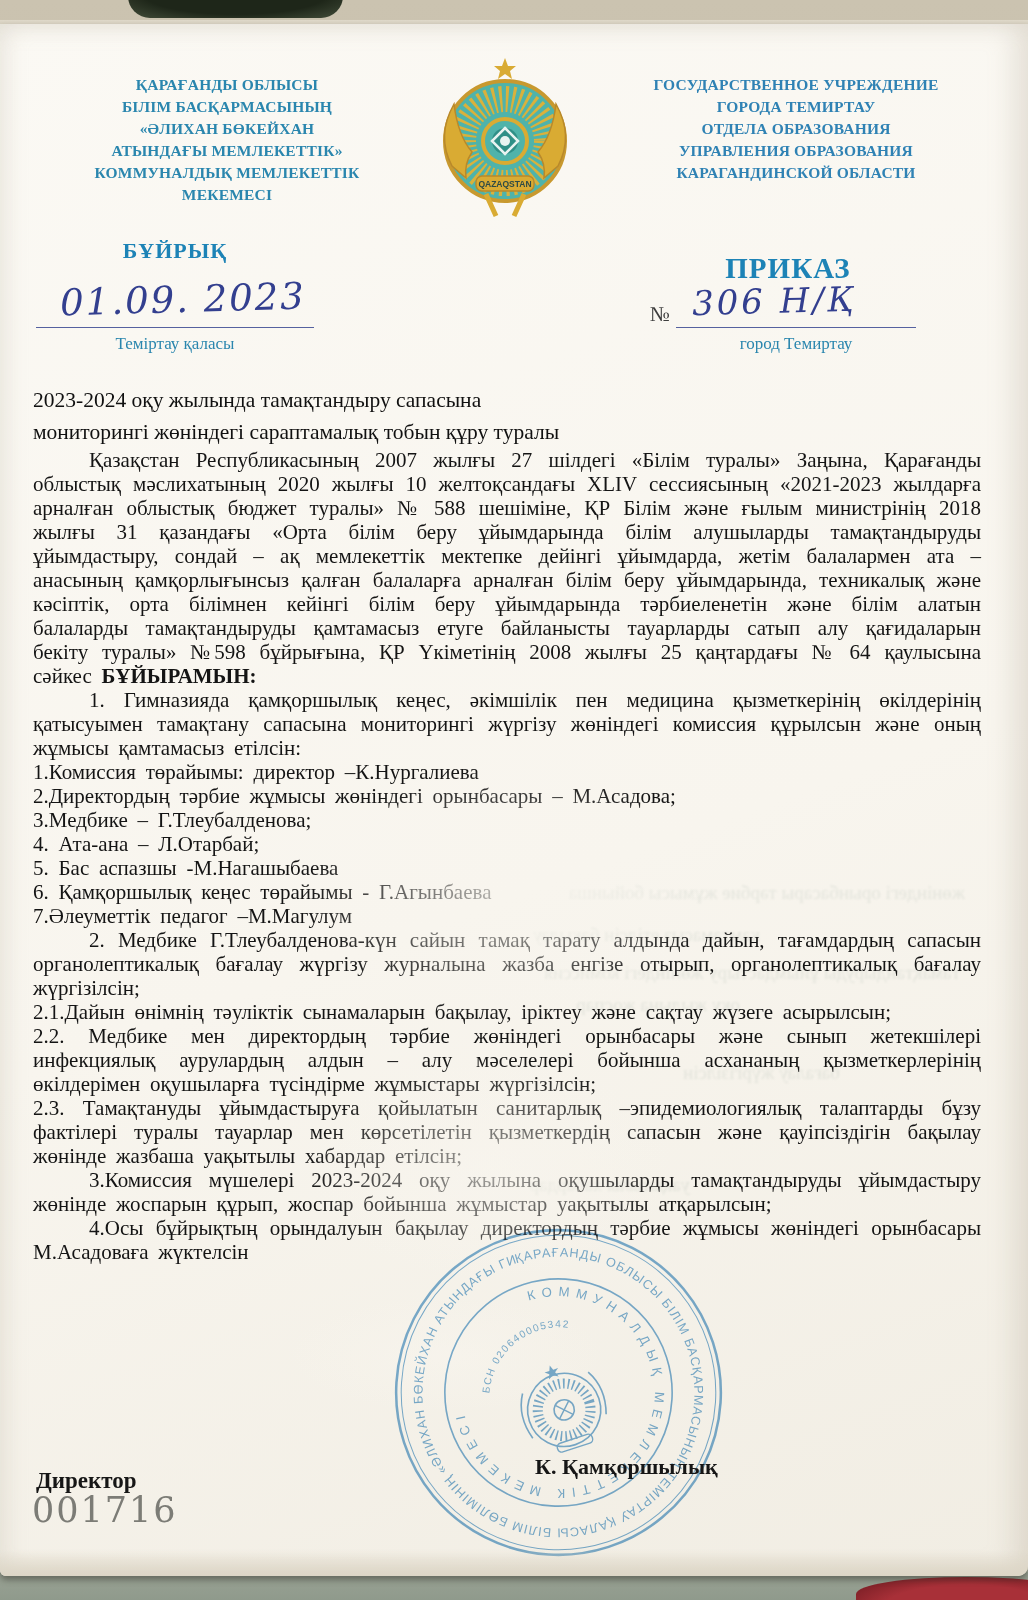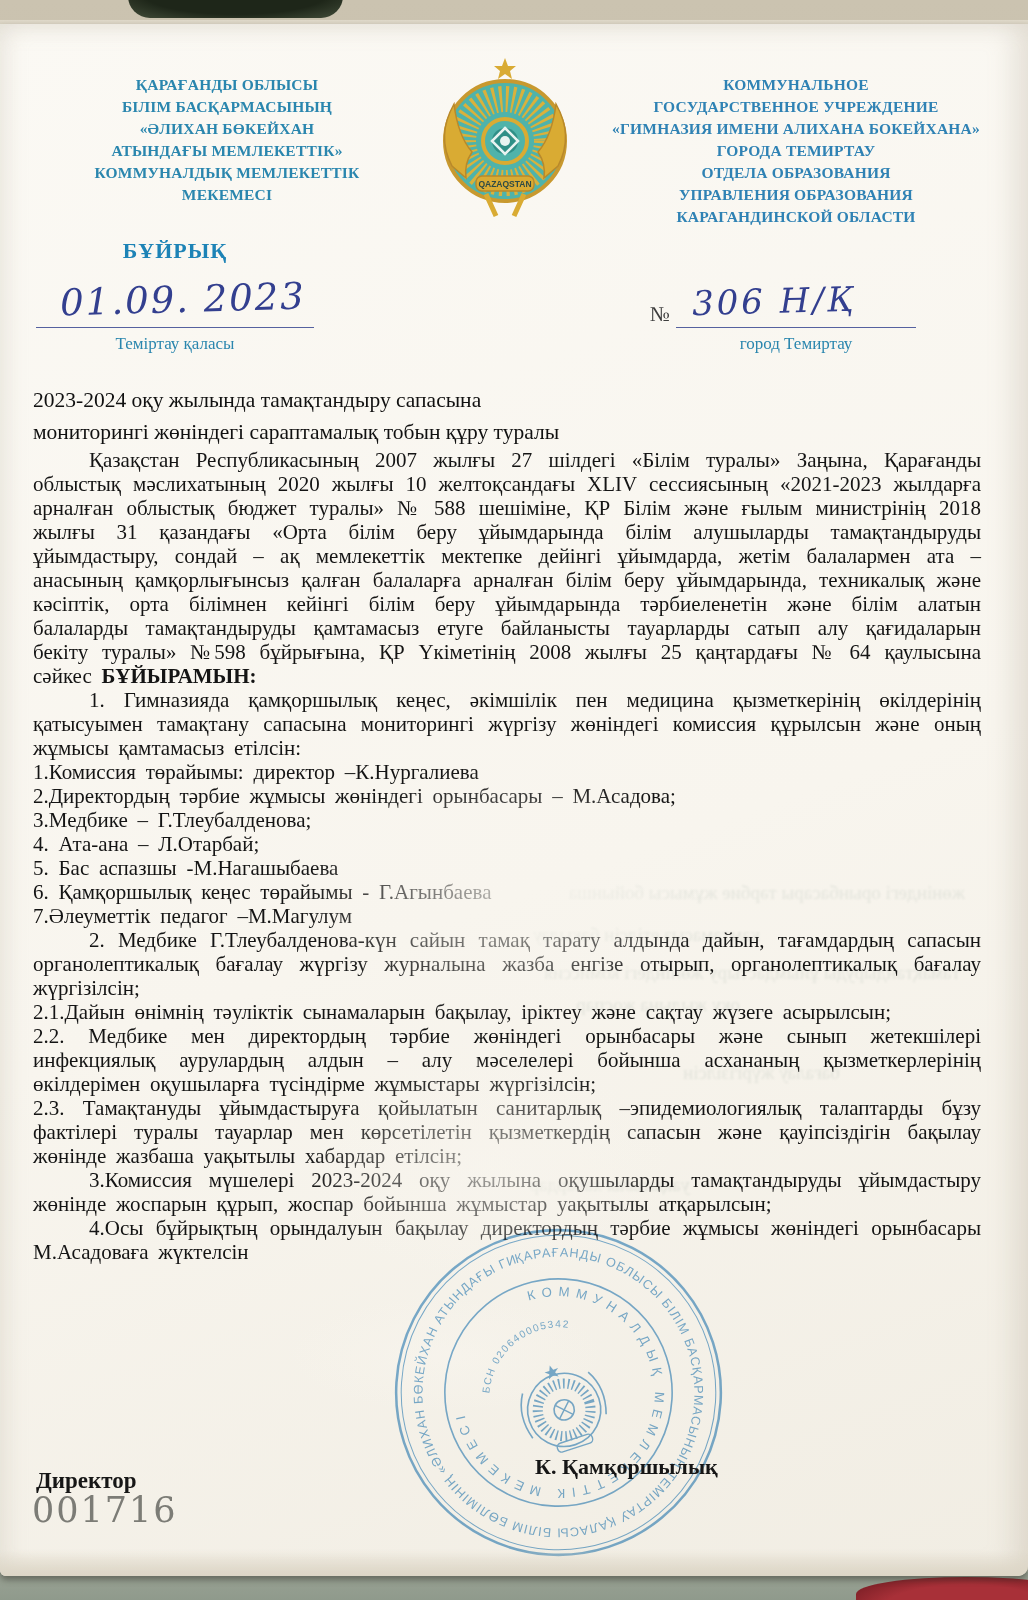--- a/index.html
+++ b/index.html
@@ -92,34 +92,33 @@
       <circle cx="81" cy="85" r="22" fill="#4fb3aa" stroke="#d9ab33" stroke-width="4"></circle>
       <circle cx="81" cy="85" r="13" fill="#2f8f87"></circle>
       <path d="M81,72 L94,85 L81,98 L68,85 Z" fill="none" stroke="#e8f3f1" stroke-width="2.5"></path>
       <circle cx="81" cy="85" r="5" fill="#e8f3f1"></circle>
       <rect x="52" y="120" width="58" height="15" rx="6" fill="#d9ab33" stroke="#b9892a" stroke-width="1.5"></rect>
       <text x="81" y="131" text-anchor="middle" font-family="Liberation Sans, sans-serif" font-size="8.5" font-weight="bold" fill="#2d4a46">QAZAQSTAN</text>
       <path d="M62,138 L72,160 M100,138 L90,160" stroke="#d9ab33" stroke-width="5"></path>
     </svg>
 
     <div class="org org-right">
-      <div>КОММУНАЛЬНОЕ</div>
       <div>ГОСУДАРСТВЕННОЕ УЧРЕЖДЕНИЕ</div>
-      <div>«ГИМНАЗИЯ ИМЕНИ АЛИХАНА БОКЕЙХАНА»</div>
       <div>ГОРОДА ТЕМИРТАУ</div>
       <div>ОТДЕЛА ОБРАЗОВАНИЯ</div>
       <div>УПРАВЛЕНИЯ ОБРАЗОВАНИЯ</div>
       <div>КАРАГАНДИНСКОЙ ОБЛАСТИ</div>
     </div>
 
     <div class="big-title kk-title">БҰЙРЫҚ</div>
     <div class="hand hand-date">01.09. 2023</div>
     <div class="u-line u-kk"></div>
     <div class="city city-kk">Теміртау қаласы</div>
 
+    <div class="big-title ru-title">ПРИКАЗ</div>
     <div class="num-sign">№</div>
     <div class="hand hand-num">306   Н/Қ</div>
     <div class="u-line u-ru"></div>
     <div class="city city-ru">город Темиртау</div>
 
     <div class="subject">
       <div>2023-2024 оқу жылында тамақтандыру сапасына</div>
       <div>мониторингі жөніндегі сараптамалық  тобын құру туралы</div>
     </div>
 

